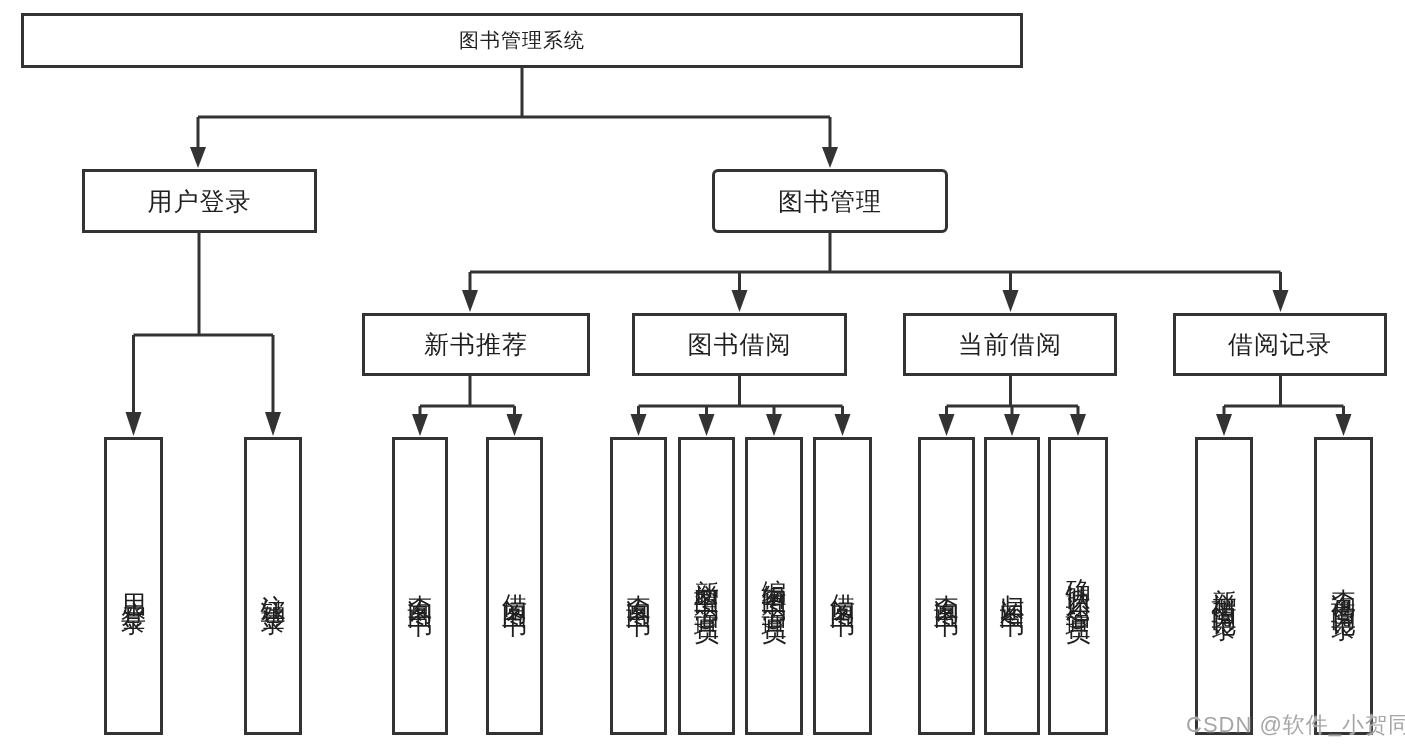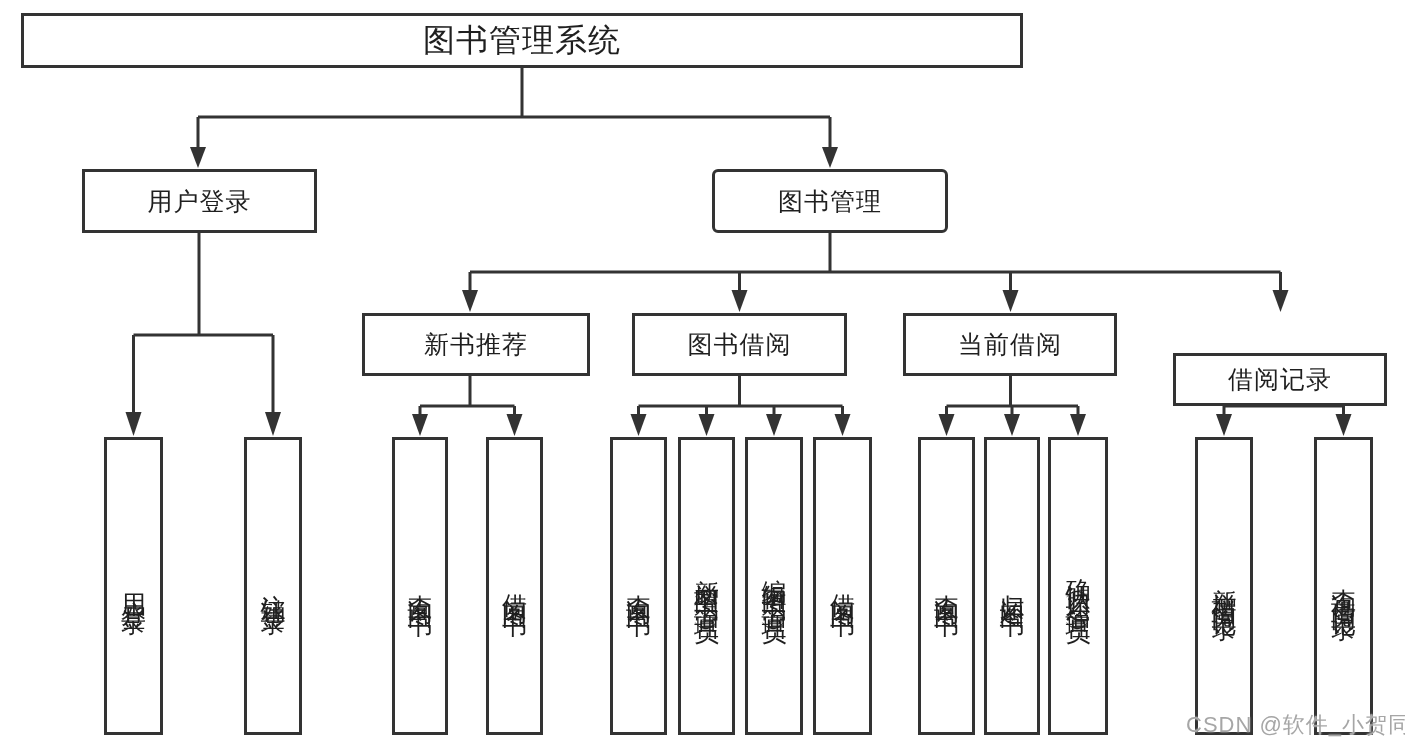--- a/index.html
+++ b/index.html
@@ -30,21 +30,21 @@
     border: 3px solid #333333;
     color: #1f1f1f;
     display: flex;
     align-items: center;
     justify-content: center;
     text-align: center;
     z-index: 2;
     letter-spacing: 1px;
     font-size: 25px;
   }
-  .node.root { font-size: 32px; }
+  .node.root { font-size: 20px; }
   .node.vert {
     writing-mode: vertical-rl;
     text-orientation: mixed;
     letter-spacing: 6px;
     font-size: 25px;
     line-height: 1;
   }
   .watermark {
     position: absolute;
     left: 1186px;
@@ -110,21 +110,21 @@
   </svg>
 
   <div class="node root" style="left:21px; top:13px; width:1002px; height:55px;">图书管理系统</div>
 
   <div class="node" style="left:82px; top:169px; width:235px; height:64px;">用户登录</div>
   <div class="node" style="left:712px; top:169px; width:236px; height:64px;border-radius:6px;">图书管理</div>
 
   <div class="node" style="left:362px; top:313px; width:228px; height:63px;">新书推荐</div>
   <div class="node" style="left:632px; top:313px; width:215px; height:63px;text-align:center;">图书借阅</div>
   <div class="node" style="left:903px; top:313px; width:214px; height:63px;">当前借阅</div>
-  <div class="node" style="left:1173px; top:313px; width:214px; height:53px;margin-top:40px;">借阅记录</div>
+  <div class="node" style="left:1173px; top:313px; width:214px; height:63px;">借阅记录</div>
 
   <div class="node vert" style="left:104px; top:437px; width:59px; height:298px;">用户登录</div>
   <div class="node vert" style="left:244px; top:437px; width:58px; height:298px;">注销登录</div>
 
   <div class="node vert" style="left:392px; top:437px; width:56px; height:298px;">查询图书</div>
   <div class="node vert" style="left:486px; top:437px; width:57px; height:298px;">借阅图书</div>
 
   <div class="node vert" style="left:610px; top:437px; width:57px; height:298px;">查询图书</div>
   <div class="node vert" style="left:678px; top:437px; width:57px; height:298px;">新增图书（管理员）</div>
   <div class="node vert" style="left:745px; top:437px; width:58px; height:298px;">编辑图书（管理员）</div>

